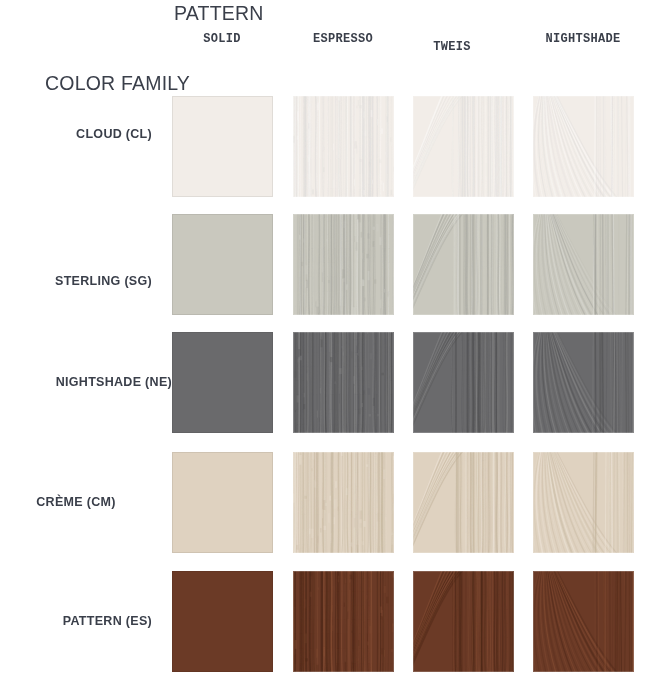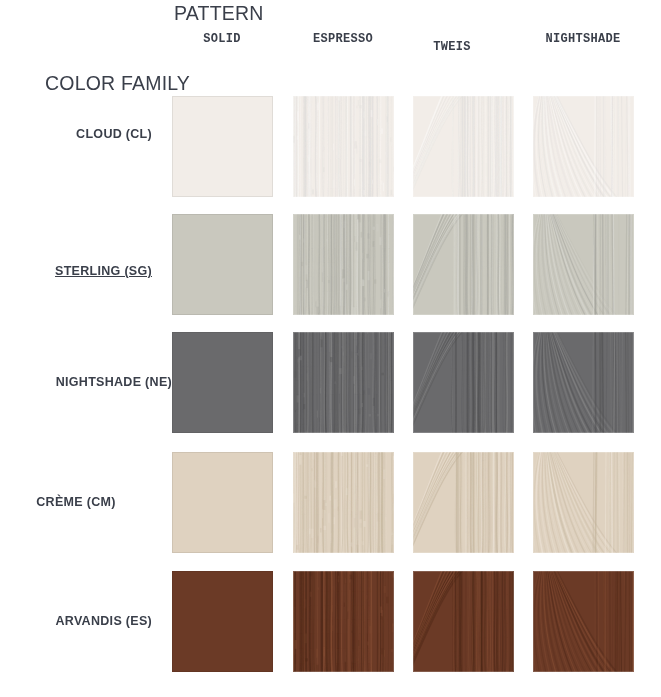--- a/index.html
+++ b/index.html
@@ -93,24 +93,24 @@
 
 <div id="col-headers">
     <div class="col-header" style="left: 162px;"><span>SOLID</span></div>
     <div class="col-header" style="left: 283px;"><span>ESPRESSO</span></div>
     <div class="col-header" style="left: 392px; margin-top: 8px;"><span>TWEIS</span></div>
     <div class="col-header" style="left: 523px;"><span>NIGHTSHADE</span></div>
   </div>
 
 <div id="row-labels">
     <div class="row-label" style="top: 127px;">CLOUD (CL)</div>
-    <div class="row-label" style="top: 264px; text-decoration: underline;">STERLING (SG)</div>
+    <div class="row-label" style="top: 274px;">STERLING (SG)</div>
     <div class="row-label" style="top: 374.5px; margin-left: 20px;">NIGHTSHADE (NE)</div>
     <div class="row-label" style="top: 494.5px; text-align: center;">CRÈME (CM)</div>
-    <div class="row-label" style="top: 613.5px;">ARVANDIS (ES)</div>
+    <div class="row-label" style="top: 613.5px;">PATTERN (ES)</div>
   </div>
 
 <div id="swatch-grid">
     <div class="swatch solid" title="CLOUD (CL) / SOLID (SD)" style="left: 172px; top: 96px; background-color: rgb(242, 237, 232);">
       <span class="edge"></span>
     </div>
     <div class="swatch textured" title="CLOUD (CL) / ARVANDIS (AR)" style="left: 293px; top: 96px; background-color: rgb(242, 237, 232);">
       <svg class="tex" viewBox="0 0 100 100" preserveAspectRatio="none">
         <path d="M19.73,-2 C18.82,30 20.64,65 19.19,102" stroke="#FBFAF8" stroke-width="0.47" fill="none" opacity="0.22"></path>
         <path d="M8.04,-2 C7.97,30 8.10,65 8.00,102" stroke="#DEDCDA" stroke-width="0.82" fill="none" opacity="0.58"></path>

